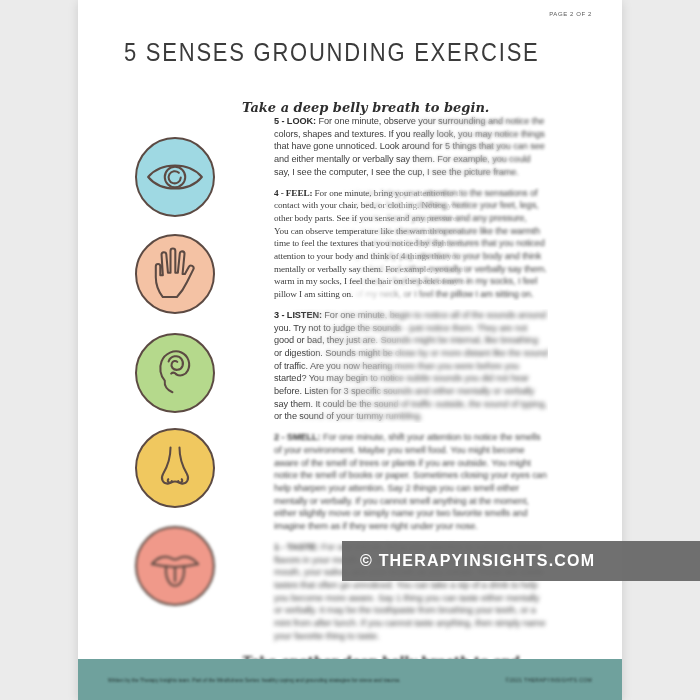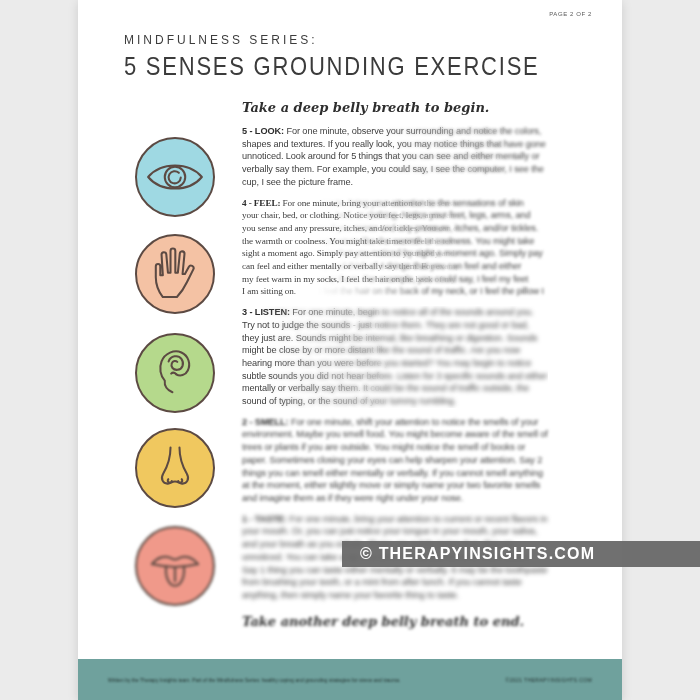--- a/index.html
+++ b/index.html
@@ -19,25 +19,25 @@
   .icon-circle{position:absolute;left:57px;width:80px;height:80px;border-radius:50%;
                box-sizing:border-box;border:2.5px solid #5c4a43;display:flex;
                align-items:center;justify-content:center;}
   .icon-circle svg{width:64px;height:64px;}
   .icon-circle svg *{fill:none;stroke:#5c4a43;stroke-width:3.2;stroke-linecap:round;stroke-linejoin:round;}
   .ic-look{top:137px;} .ic-feel{top:234px;} .ic-listen{top:333px;}
   .ic-smell{top:428px;} .ic-taste{top:526px;filter:blur(1.4px);}
   
   .text-col{position:absolute;left:164px;top:100px;width:306px;}
   .intro{font-family:"DejaVu Serif", serif;font-style:italic;font-weight:bold;
-         font-size:13px;color:#2e2e2e;margin-bottom:10px;}
+         font-size:13px;color:#2e2e2e;margin-bottom:0;}
   .outro{font-family:"DejaVu Serif", serif;font-style:italic;font-weight:bold;
          font-size:13px;color:#2e2e2e;margin-top:12px;filter:blur(1.8px);}
   .sec{position:relative;margin-bottom:8px;font-size:9.2px;line-height:12.7px;
-       letter-spacing:-0.1px;color:#3e3e3e;text-align:left;}
+       letter-spacing:-0.1px;color:#3e3e3e;text-align:left;margin-left:32px;}
   .sec .lbl{font-weight:bold;color:#2d2d2d;}
   .layer{position:relative;}
   .layer.blurred{position:absolute;top:0;left:0;right:0;}
   
   .fade-mild .layer.sharp{-webkit-mask-image:linear-gradient(90deg,#000 45%,transparent 88%);
                           mask-image:linear-gradient(90deg,#000 45%,transparent 88%);}
   .fade-mild .layer.blurred{filter:blur(1.4px);
      -webkit-mask-image:linear-gradient(90deg,transparent 42%,#000 80%);
      mask-image:linear-gradient(90deg,transparent 42%,#000 80%);}
   .fade-med .layer.sharp{-webkit-mask-image:linear-gradient(90deg,#000 28%,transparent 72%);
@@ -47,21 +47,21 @@
      mask-image:linear-gradient(90deg,transparent 24%,#000 62%);}
   .fade-strong .layer.sharp{filter:blur(0.4px);
      -webkit-mask-image:linear-gradient(90deg,#000 8%,transparent 48%);
      mask-image:linear-gradient(90deg,#000 8%,transparent 48%);}
   .fade-strong .layer.blurred{filter:blur(2.1px);
      -webkit-mask-image:linear-gradient(90deg,transparent 5%,#000 40%);
      mask-image:linear-gradient(90deg,transparent 5%,#000 40%);}
   .blur-full-a{filter:blur(1.7px);}
   .blur-full-b{filter:blur(2px);}
   
-  .watermark{position:absolute;left:342px;top:541px;width:358px;height:26px;z-index:5;
+  .watermark{position:absolute;left:342px;top:541px;width:358px;height:40px;z-index:5;
              background:rgba(104,104,104,0.95);display:flex;align-items:center;
              padding-left:18px;box-sizing:border-box;}
   .watermark span{color:#ffffff;font-weight:bold;font-size:16px;letter-spacing:1.2px;
                   white-space:nowrap;}
   
   .footer-band{position:absolute;left:0;top:659px;width:544px;height:41px;background:#6fa19d;
                display:flex;justify-content:space-between;align-items:center;
                padding:0 30px;box-sizing:border-box;}
   .footer-band .cred{font-size:5px;color:#22312f;filter:blur(1.1px);max-width:330px;
                      white-space:nowrap;overflow:hidden;}
@@ -70,21 +70,20 @@
 </style>
 </head>
 <body>
 
 <div id="canvas">
   <div id="page">
 
     <div class="page-num">PAGE 2 OF 2</div>
 
     <div class="header">
-      <div class="series">MINDFULNESS SERIES:</div>
       <div class="title">5 SENSES GROUNDING EXERCISE</div>
     </div>
 
     <div class="icon-circle ic-look" style="background-color: rgb(159, 217, 227);">
       <svg viewBox="0 0 100 100">
         <path d="M8 50 C 28 26, 72 26, 92 50 C 72 74, 28 74, 8 50 Z"></path>
         <circle cx="50" cy="50" r="16"></circle>
         <path d="M56 43.5 a9.5 9.5 0 1 0 3 7.5"></path>
       </svg>
     </div>

